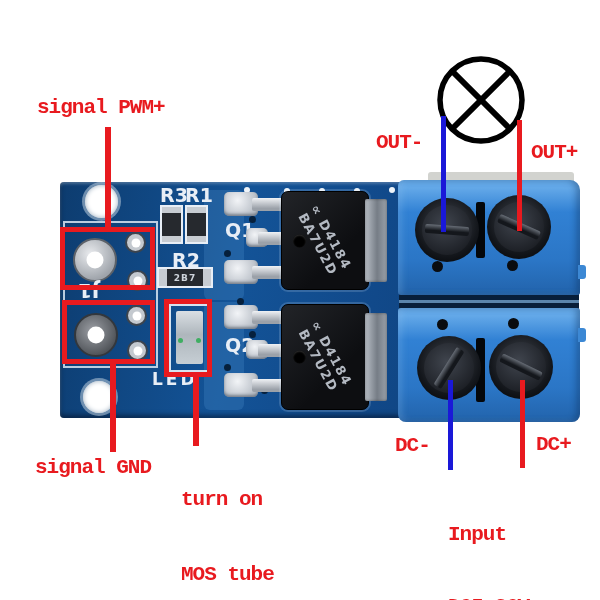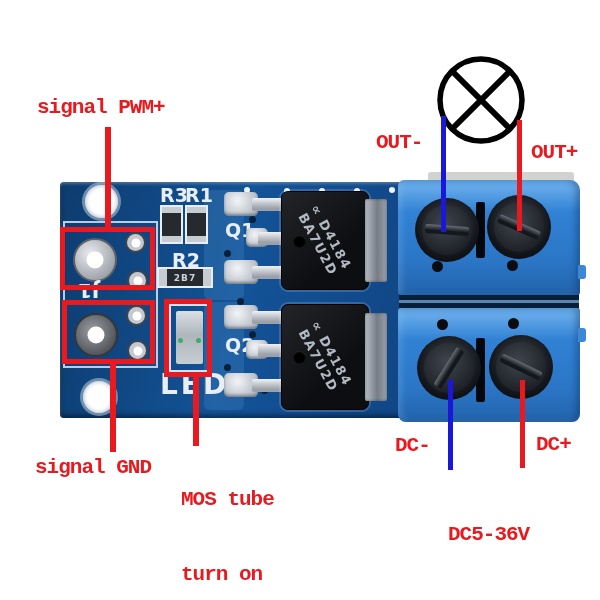--- a/index.html
+++ b/index.html
@@ -118,21 +118,21 @@
     </div>
 
   <div class="silk" style="left:225px;top:221px;">Q1</div>
   <div class="silk" style="left:225px;top:336px;">Q2</div>
 
   <div class="abs led-foot" style="left:169px;top:304px;width:42px;height:68px;"></div>
   <div class="abs led-body" style="left:176px;top:311px;width:27px;height:53px;">
     <span class="led-dot" style="left:2px;top:27px;"></span>
       <span class="led-dot" style="left:20px;top:27px;"></span>
   </div>
-  <div class="silk" style="left:160px;top:371px;font-size:28px;letter-spacing:3px;text-align:center;">LED</div>
+  <div class="silk" style="left:152px;top:371px;font-size:17px;letter-spacing:3px;text-align:center;">LED</div>
 
   <div class="abs wdot" style="left:244px;top:187px;"></div>
   <div class="abs wdot" style="left:284px;top:188px;"></div>
   <div class="abs wdot" style="left:319px;top:188px;"></div>
   <div class="abs wdot" style="left:354px;top:188px;"></div>
   <div class="abs wdot" style="left:389px;top:187px;"></div>
   <div class="abs via" style="left:249px;top:216px;"></div>
   <div class="abs via" style="left:224px;top:250px;"></div>
   <div class="abs via" style="left:249px;top:331px;"></div>
   <div class="abs via" style="left:224px;top:364px;"></div>
@@ -215,25 +215,26 @@
   <div class="abs rbox" style="left:60px;top:227px;width:95px;height:63px;"></div>
   <div class="abs rbox" style="left:62px;top:300px;width:93px;height:64px;"></div>
   <div class="abs rbox" style="left:164px;top:299px;width:48px;height:78px;"></div>
   <div class="abs rline" style="left:105px;top:127px;height:101px;"></div>
   <div class="abs rline" style="left:110px;top:362px;height:90px;"></div>
   <div class="abs rline" style="left:193px;top:375px;height:71px;"></div>
 
   <div class="red-label" style="left:35px;top:455px;">signal GND</div>
   <div class="red-label" style="left:37px;top:95px;">signal PWM+</div>
   <div class="red-label" style="left:181px;top:437px;">
+    <span>turn on</span>
     <span>MOS tube</span>
-    <span>turn on</span>
     
   </div>
   <div class="red-label" style="left:376px;top:130px;">OUT-</div>
   <div class="red-label" style="left:531px;top:140px;">OUT+</div>
   <div class="red-label" style="left:395px;top:433px;">DC-</div>
   <div class="red-label" style="left:536px;top:432px;">DC+</div>
   <div class="red-label" style="left:448px;top:475px;line-height:24px;">
+    <span>Input</span>
     <span>DC5-36V</span>
   </div>
 
 </div>
 
 </body></html>

